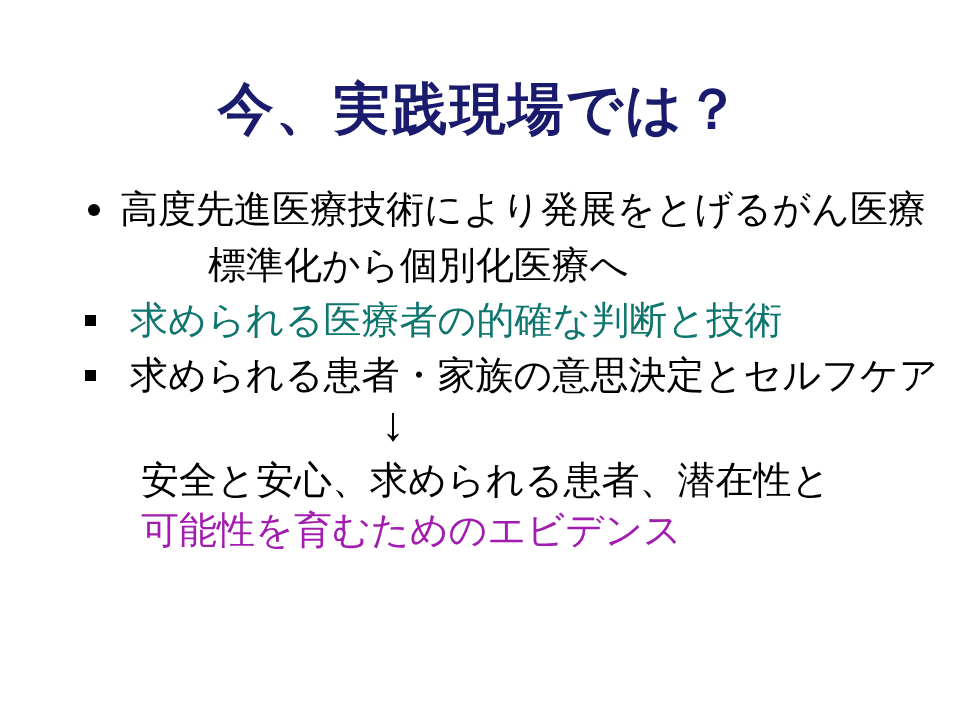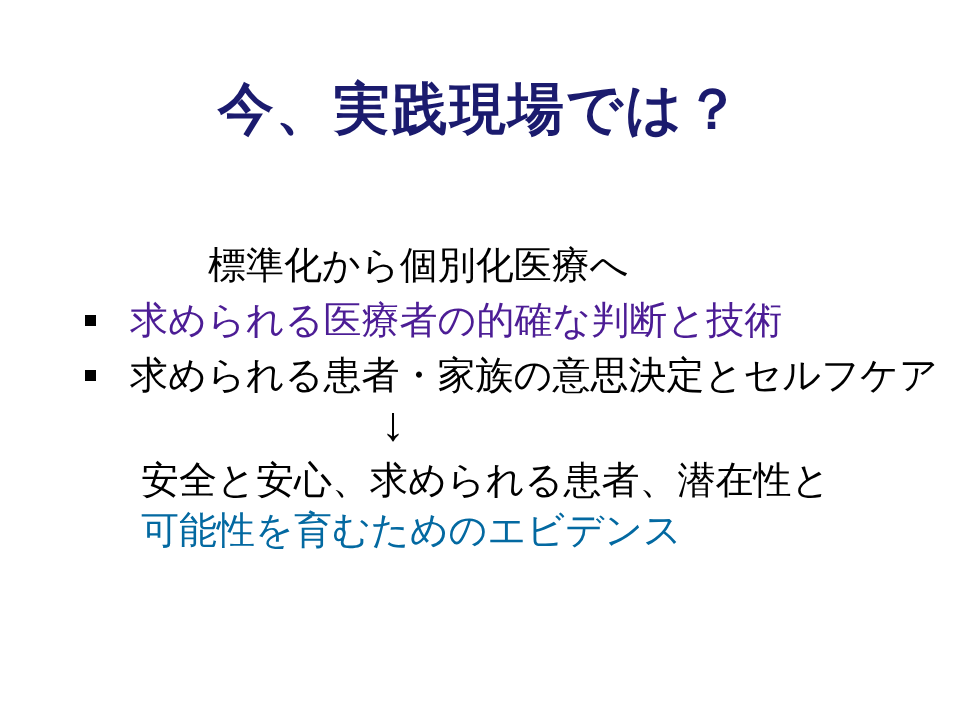--- a/index.html
+++ b/index.html
@@ -69,38 +69,42 @@
   #line-4 { top: 461px; left: 141px; }
   #line-5 { top: 511px; left: 141px; }
 </style>
 </head>
 <body>
 
 <div id="slide" style="background: rgb(255, 255, 255);">
 
   <div class="slide-title" style="color: rgb(27, 27, 110);">今、実践現場では？</div>
 
+  <div class="line" id="line-0" style="color: rgb(0, 0, 0);">
+    <span class="bullet-dot"></span>
+    <span>高度先進医療技術により発展をとげるがん医療</span>
+  </div>
 
   <div class="line" id="line-1" style="color: rgb(0, 0, 0);">
     <span>標準化から個別化医療へ</span>
   </div>
 
-  <div class="line" id="line-2" style="color: #4c1d95;">
+  <div class="line" id="line-2" style="color: #0f766e;">
     <span class="bullet-square"></span>
     <span>求められる医療者の的確な判断と技術</span>
   </div>
 
   <div class="line" id="line-3" style="color: rgb(0, 0, 0);">
     <span class="bullet-square"></span>
     <span>求められる患者・家族の意思決定とセルフケア</span>
   </div>
 
   <div class="arrow" style="color: rgb(0, 0, 0);">↓</div>
 
   <div class="line" id="line-4" style="color: rgb(0, 0, 0);">
     <span>安全と安心、求められる患者、潜在性と</span>
   </div>
 
-  <div class="line" id="line-5" style="color: #0369a1; text-align: right;">
+  <div class="line" id="line-5" style="color: #a21caf; text-align: right;">
     <span>可能性を育むためのエビデンス</span>
   </div>
 
 </div>
 
 </body></html>

